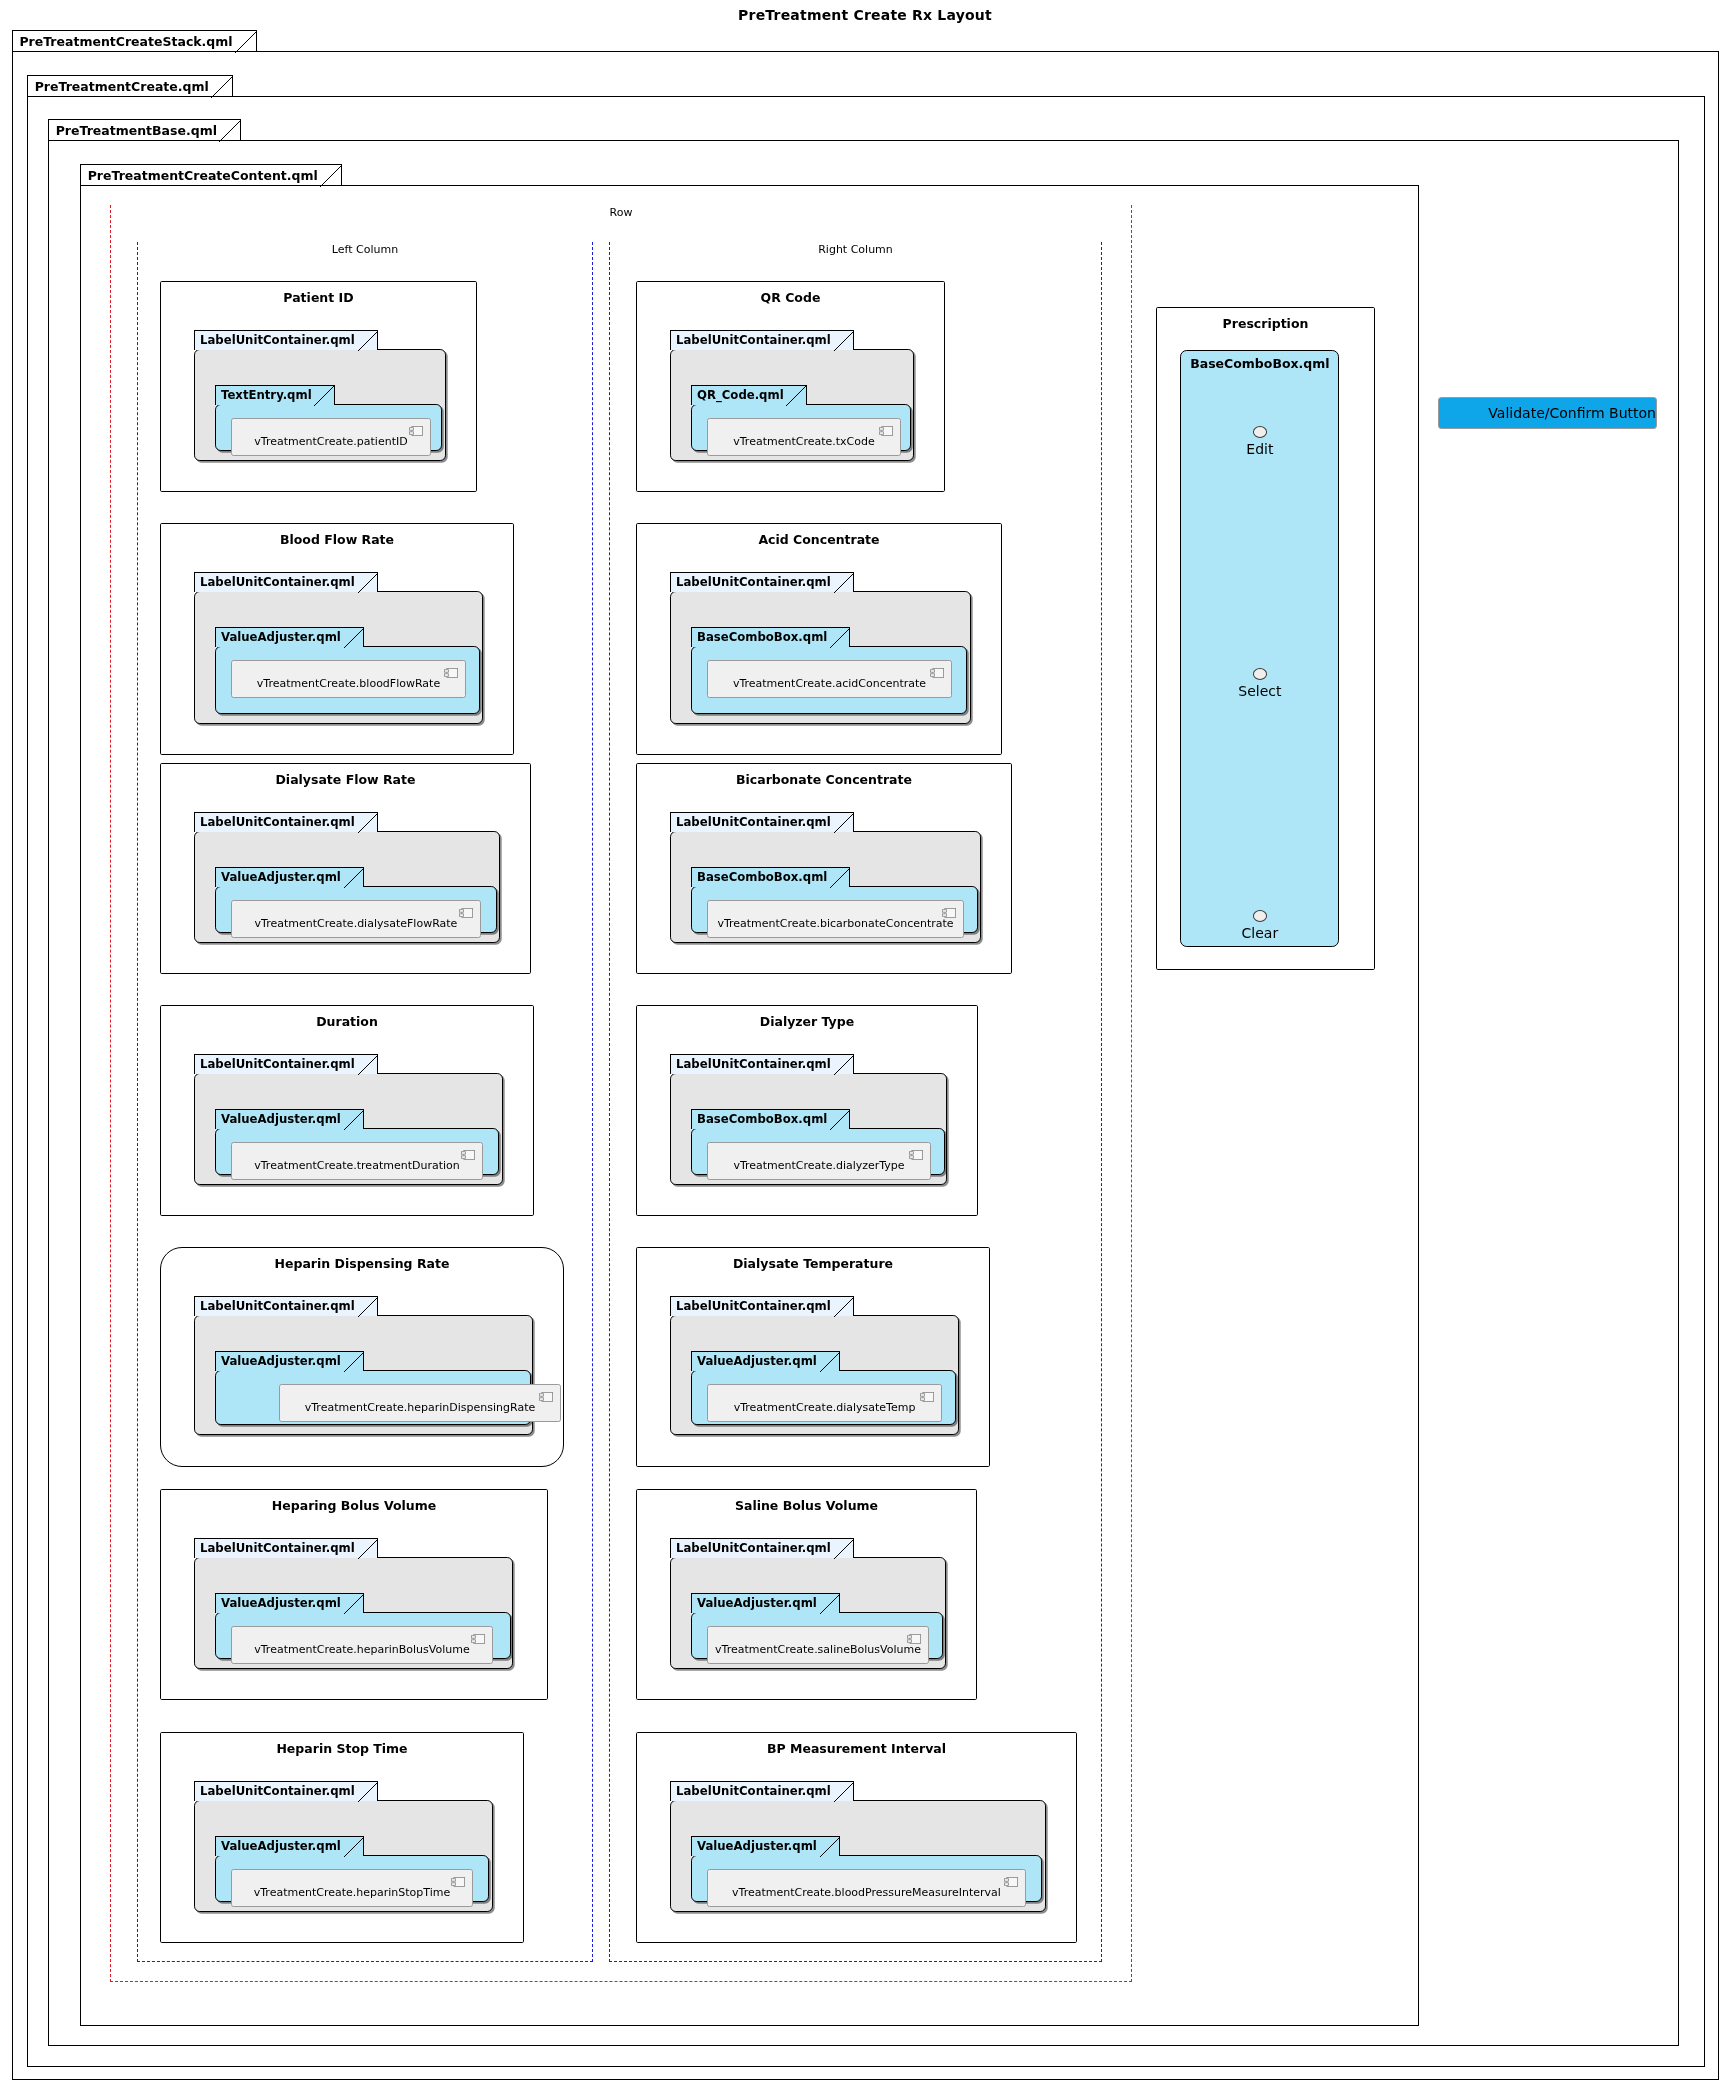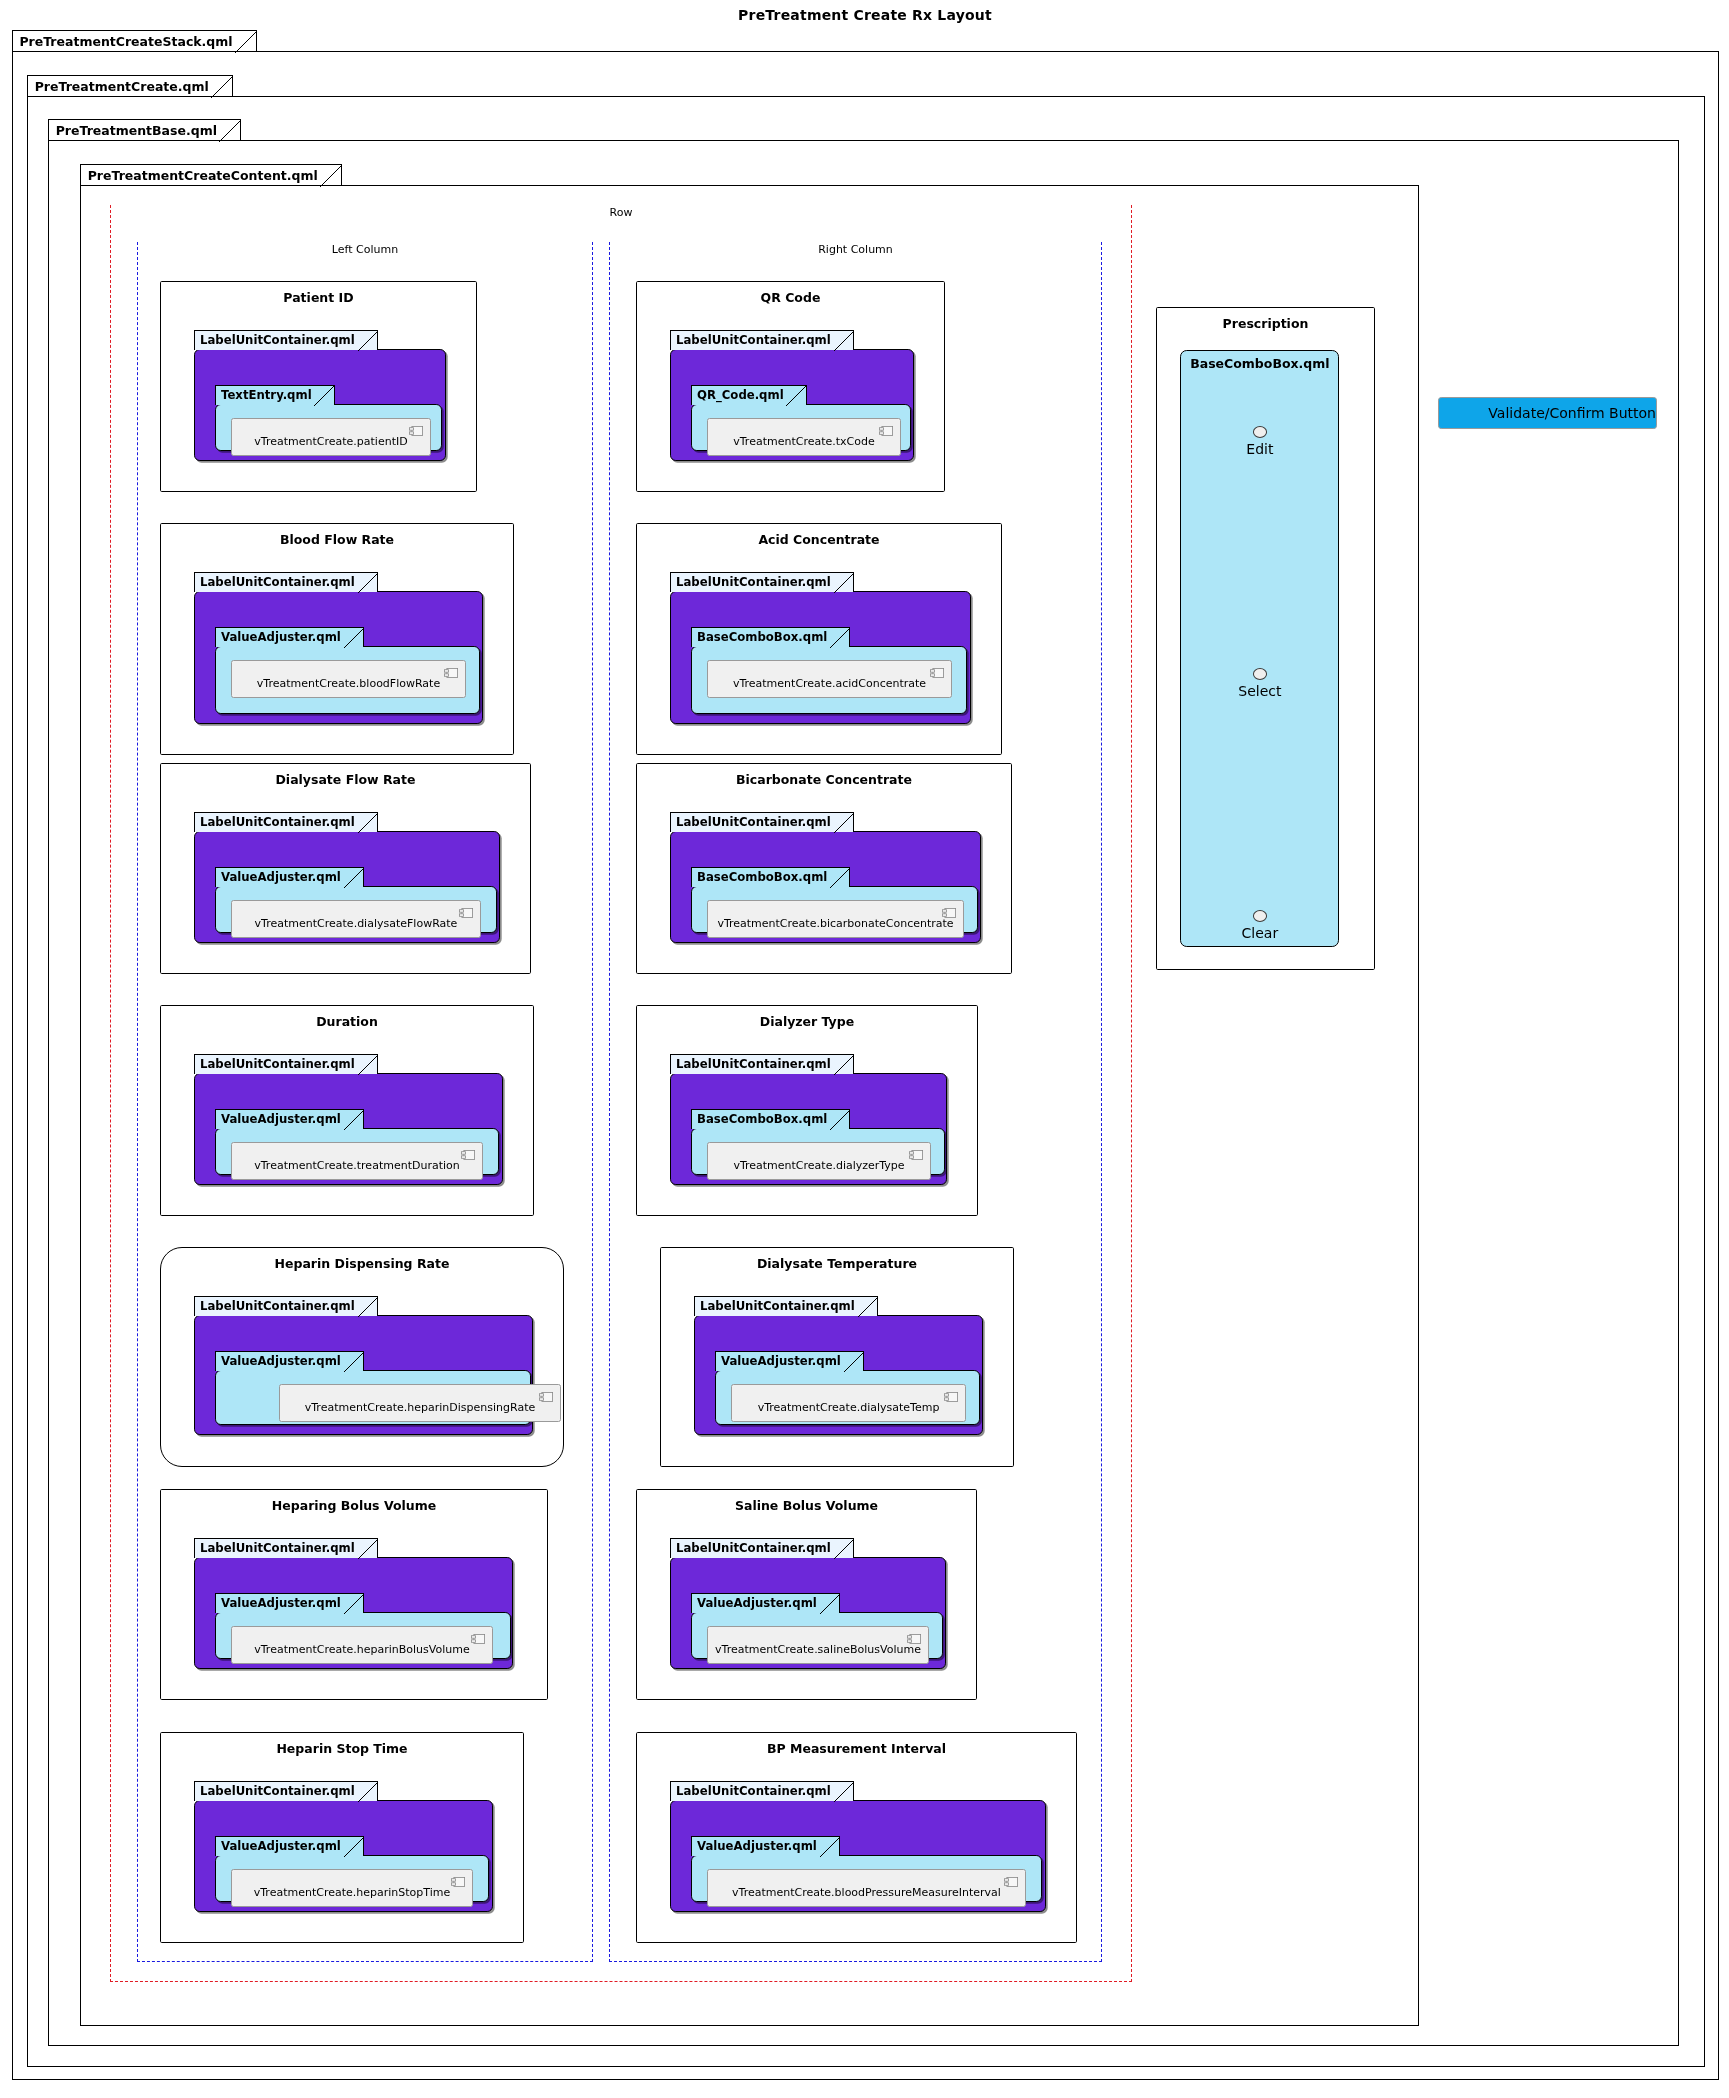--- a/index.html
+++ b/index.html
@@ -121,21 +121,21 @@
   .luc > .pkg-tab {
     background: #eaf4fe;
     font-size: 11.7px;
     height: 20px;
     line-height: 16.7px;
     padding: 0.8px 22px 0 5px;
   }
   .luc > .pkg-tab::after { width: 20px; height: 20px; }
   .luc > .pkg-body {
     top: 19px;
-    background: #6d28d9;
+    background: #e5e5e5;
     border-radius: 5.8px;
     box-shadow: 1.7px 1.7px 0 rgba(0,0,0,.45);
   }
 
   
   .inner {
     position: absolute;
     box-sizing: border-box;
   }
   .inner > .pkg-tab {
@@ -497,21 +497,21 @@
                     <rect x="0.5" y="2" width="5" height="3" fill="#f7f7f7" stroke="#8a8a8a"></rect>
                     <rect x="0.5" y="7" width="5" height="3" fill="#f7f7f7" stroke="#8a8a8a"></rect>
                   </svg></div>
                 <div class="comp-label">vTreatmentCreate.dialyzerType</div>
               </div>
             </div>
           </div>
         </div>
       </div>
     </div>
-    <div class="card" style="left: 636px; top: 1247px; width: 354px; height: 220px; margin-left: 24px;">
+    <div class="card" style="left: 636px; top: 1247px; width: 354px; height: 220px;">
       <div class="card-title">Dialysate Temperature</div>
       <div class="pkg luc" style="left: 33px; top: 48px; width: 289px; height: 139px;">
         <div class="pkg-tab">LabelUnitContainer.qml</div>
         <div class="pkg-body">
           <div class="pkg inner" style="left: 20px; top: 35px; width: 265px; height: 74px;">
             <div class="pkg-tab">ValueAdjuster.qml</div>
             <div class="pkg-body">
               <div class="comp" style="left: 15px; top: 12.5px; width: 235px; height: 38px;">
                 <div class="comp-icon"><svg viewBox="0 0 17 12" width="14" height="10">
                     <rect x="3.5" y="0.5" width="13" height="11" fill="#f7f7f7" stroke="#8a8a8a"></rect>

